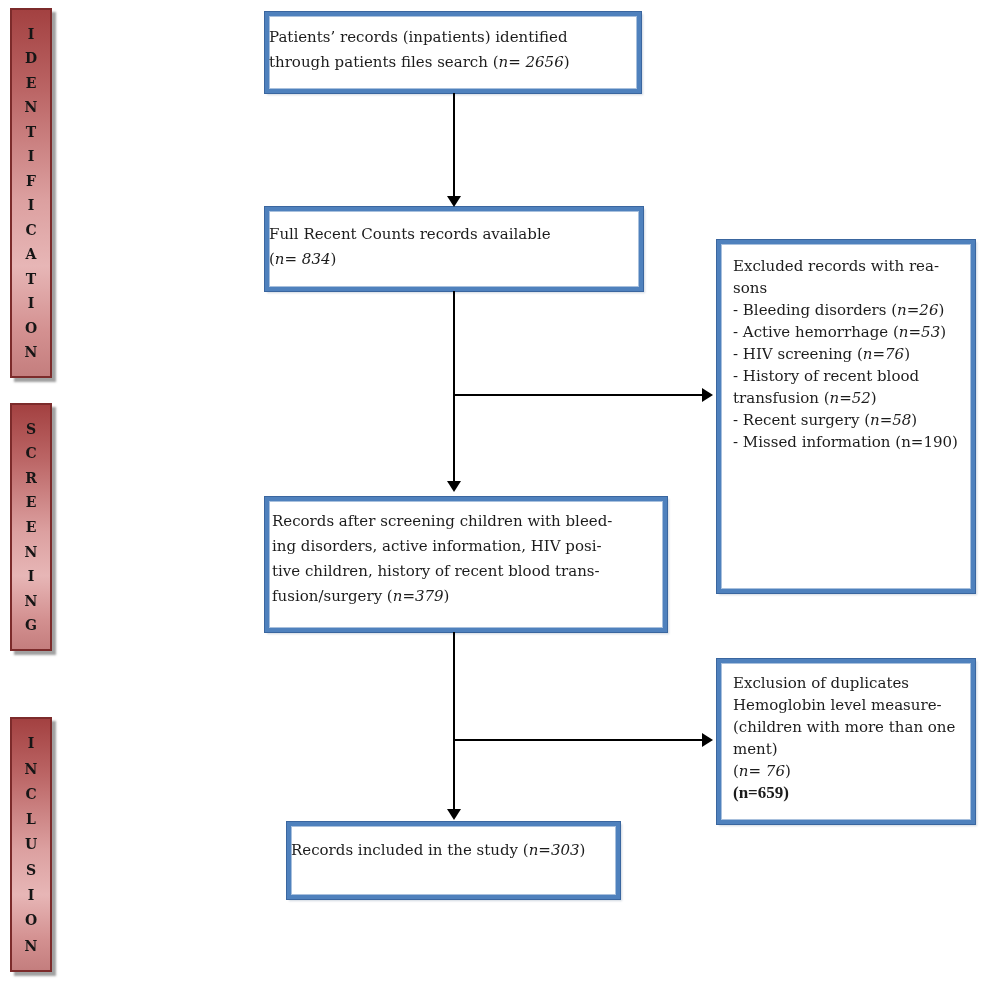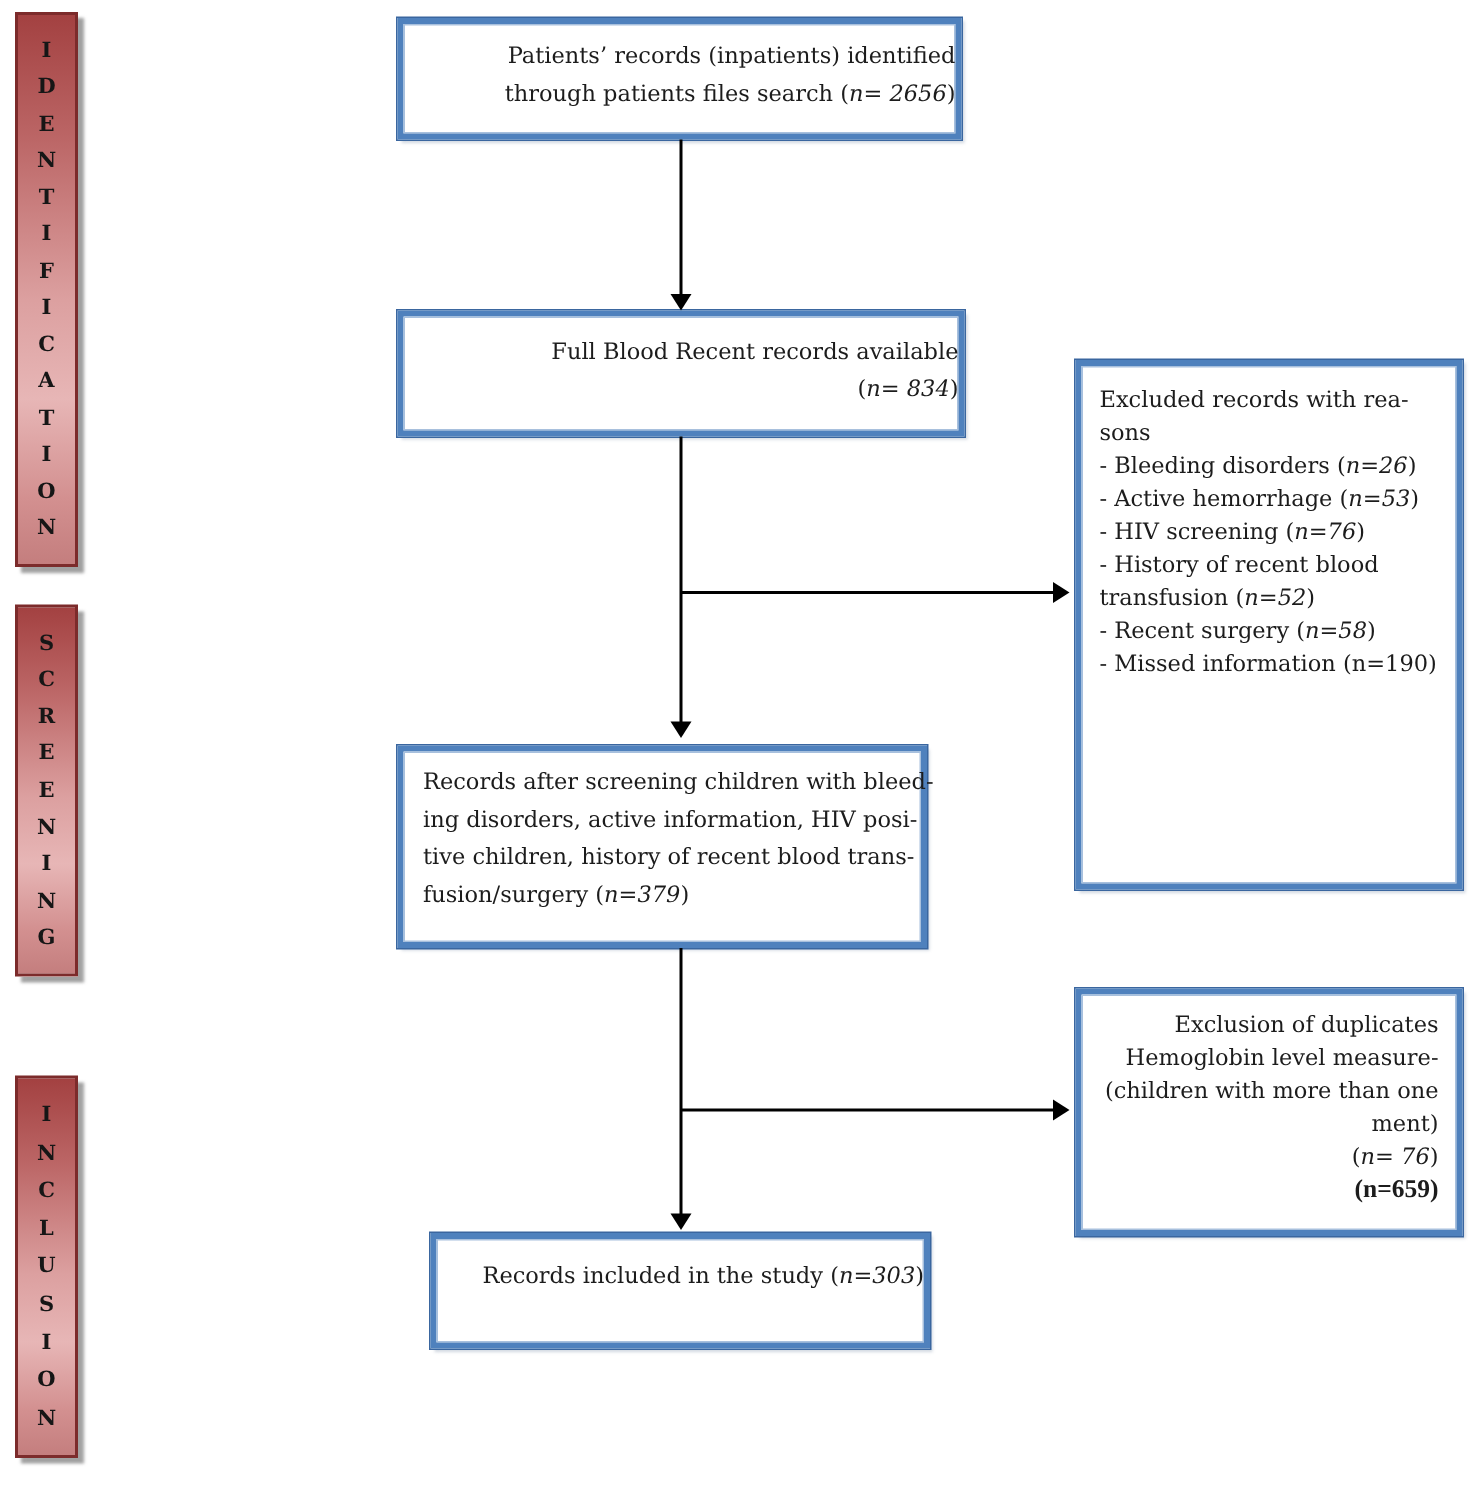--- a/index.html
+++ b/index.html
@@ -26,30 +26,30 @@
   .stage-letter { font-size:14px; font-weight:bold; color:#161616; line-height:1; }
 
   
   .fbox {
     position:absolute; background:#ffffff; color:#1c1c1c;
     border:4px solid #4f81bd;
     box-shadow:0 0 0 1px #3a669f, inset 0 0 0 1px #a8c0dd, 2px 2px 2px rgba(120,140,165,0.35);
     font-size:15px;
   }
   .fbox .line { white-space:nowrap; }
-  .center-text { text-align:right; }
+  .center-text { text-align:left; }
   .it { font-style:italic; }
   .bd { font-weight:bold; font-size:17px; font-family:"Liberation Serif", serif; }
 
   .box-identified   { left:265px; top:12px;  width:376px; height:81px;  padding-top:9px;  line-height:25px; }
   .box-fbc          { left:265px; top:207px; width:378px; height:84px;  padding-top:11px; line-height:25px; }
-  .box-screened     { left:265px; top:497px; width:353px; height:135px; padding:8px 13px; line-height:25px; text-align:left; }
+  .box-screened     { left:265px; top:497px; width:402px; height:135px; padding:8px 3px; line-height:25px; text-align:left; }
   .box-included     { left:287px; top:822px; width:333px; height:77px;  padding-top:12px; line-height:24px; }
   .box-excluded     { left:717px; top:228px; width:258px; height:353px; padding:11px 12px; line-height:22px; text-align:left;margin-top:12px; }
-  .box-duplicates   { left:717px; top:659px; width:258px; height:165px; padding:9px 12px;  line-height:22px; text-align:right; }
+  .box-duplicates   { left:717px; top:659px; width:258px; height:165px; padding:9px 12px;  line-height:22px; text-align:left; }
 
   
   .vline { position:absolute; width:2px; background:#000; }
   .hline { position:absolute; height:2px; background:#000; }
   .arr-down {
     position:absolute; width:0; height:0;
     border-left:7px solid transparent; border-right:7px solid transparent;
     border-top:11px solid #000;
   }
   .arr-right {
@@ -110,21 +110,21 @@
       <div class="stage-letter">I</div>
       <div class="stage-letter">O</div>
       <div class="stage-letter">N</div>
     </div>
 
   <div class="fbox box-identified center-text">
       <div class="line"><span>Patients’ records (inpatients) identified</span></div>
       <div class="line"><span>through patients files search (</span><span class="it">n= 2656</span><span>)</span></div>
     </div>
   <div class="fbox box-fbc center-text">
-      <div class="line"><span>Full Blood Recent records available</span></div>
+      <div class="line"><span>Full Recent Counts records available</span></div>
       <div class="line"><span>(</span><span class="it">n= 834</span><span>)</span></div>
     </div>
   <div class="fbox box-screened">
       <div class="line"><span>Records after screening children with bleed-</span></div>
       <div class="line"><span>ing disorders, active information, HIV posi-</span></div>
       <div class="line"><span>tive children, history of recent blood trans-</span></div>
       <div class="line"><span>fusion/surgery  (</span><span class="it">n=379</span><span>)</span></div>
     </div>
   <div class="fbox box-included center-text">
       <div class="line"><span>Records included in the study (</span><span class="it">n=303</span><span>)</span></div>

